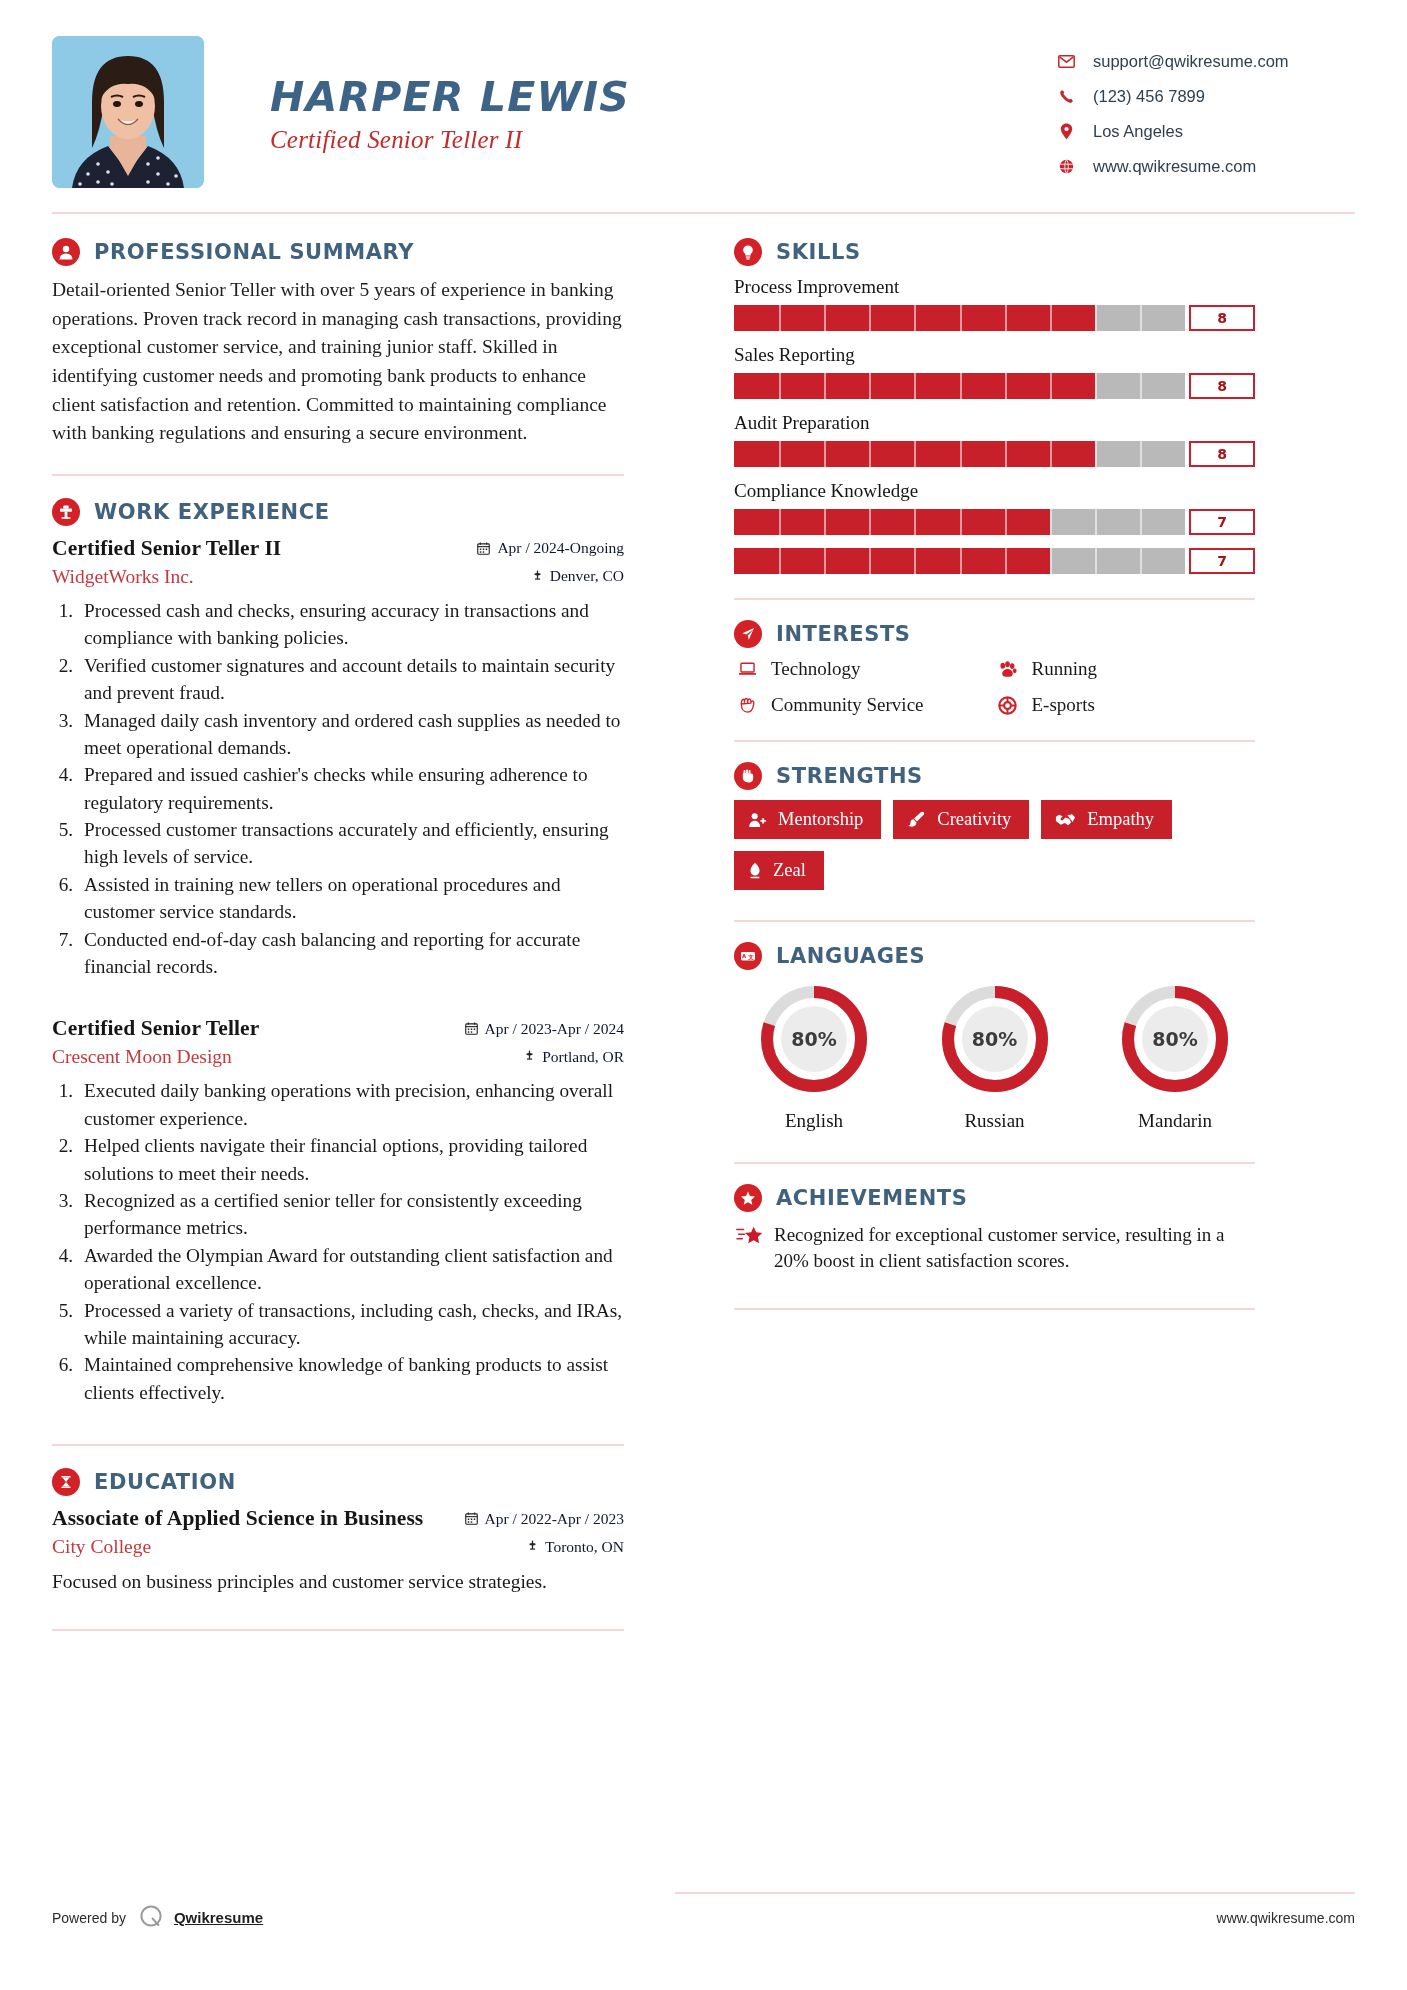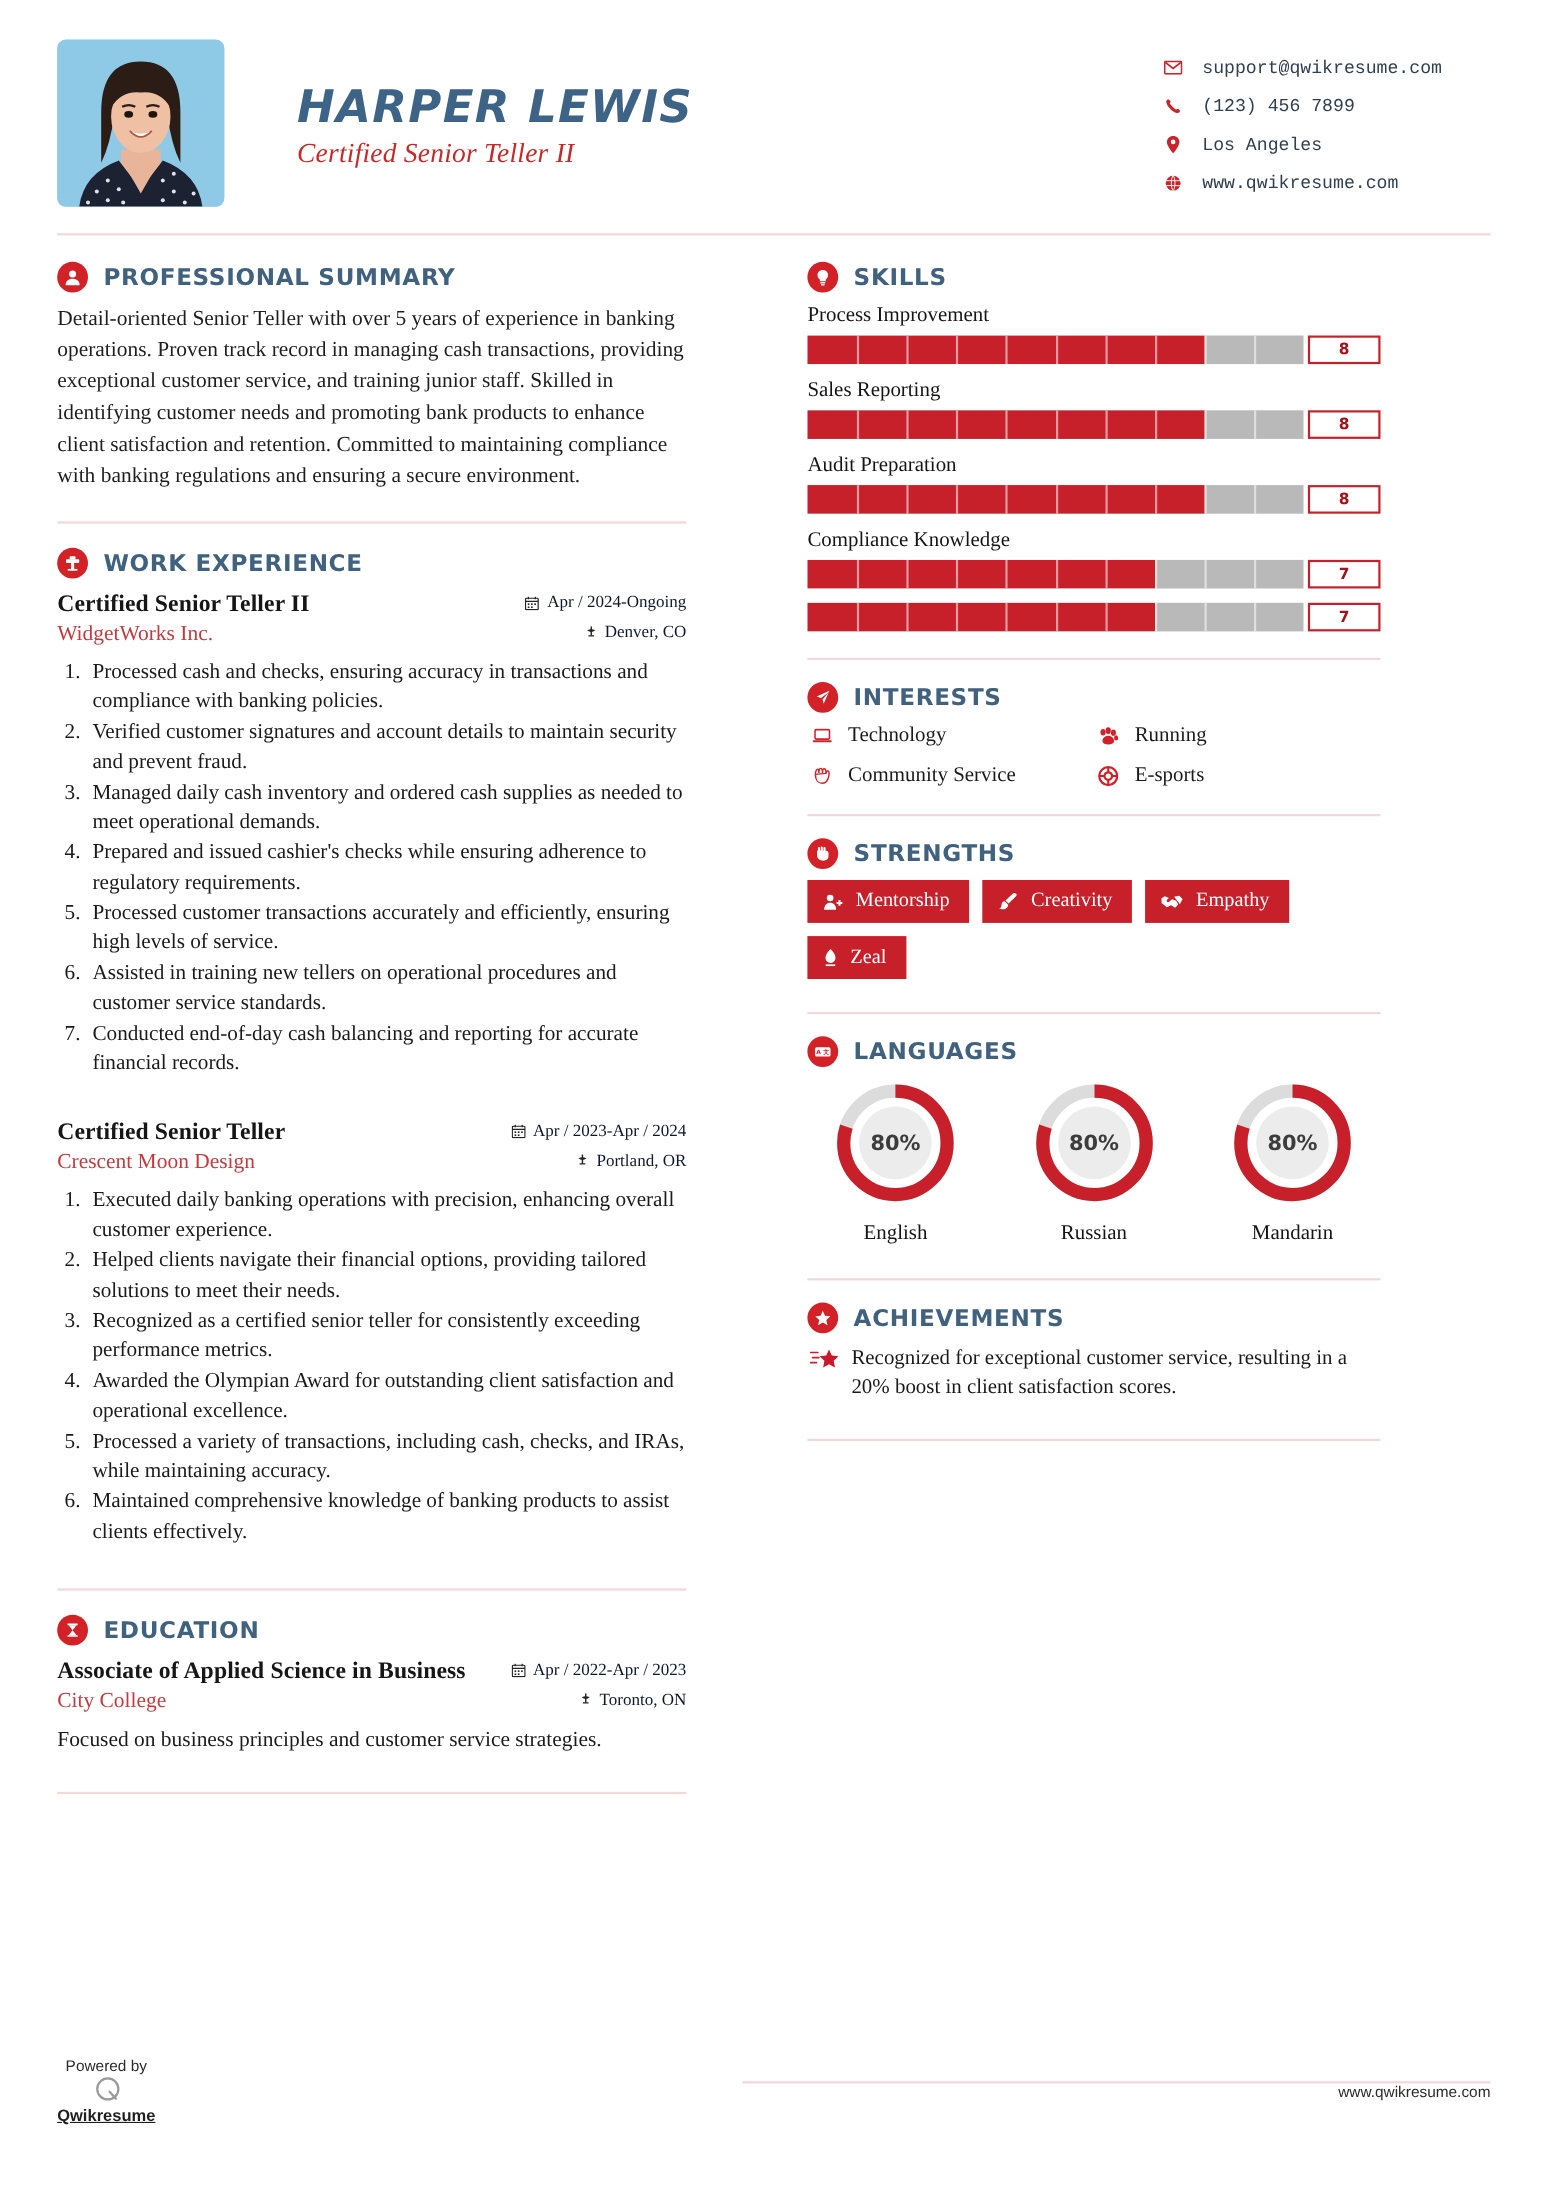--- a/index.html
+++ b/index.html
@@ -71,21 +71,21 @@
     flex: 0 0 22px;
     display: flex;
     align-items: center;
     justify-content: center;
     color: #c9252d;
   }
   .contact-txt {
     margin-left: 16px;
     font-size: 16.5px;
     color: #2f4050;
-    font-family: Liberation Mono, monospace;
+    font-family: Liberation Sans, sans-serif;
   }
 
   
   .rule {
     height: 2px;
     background: #f3d7d9;
     width: 100%;
   }
   .rule-top { margin-top: 16px; }
 
@@ -308,21 +308,20 @@
     bottom: 58px;
     display: flex;
     align-items: center;
   }
   .powered {
     display: flex;
     align-items: center;
     font-size: 14px;
     color: #2b2b2b;
     font-family: "Liberation Sans", sans-serif;
-    flex-direction: column;
   }
   .powered .qlogo { margin: 0 10px 0 12px; }
   .powered .qname {
     font-family: "Liberation Sans", sans-serif;
     font-weight: bold;
     font-size: 15px;
     text-decoration: underline;
     color: #1f1f1f;
   }
   .footer-site {

